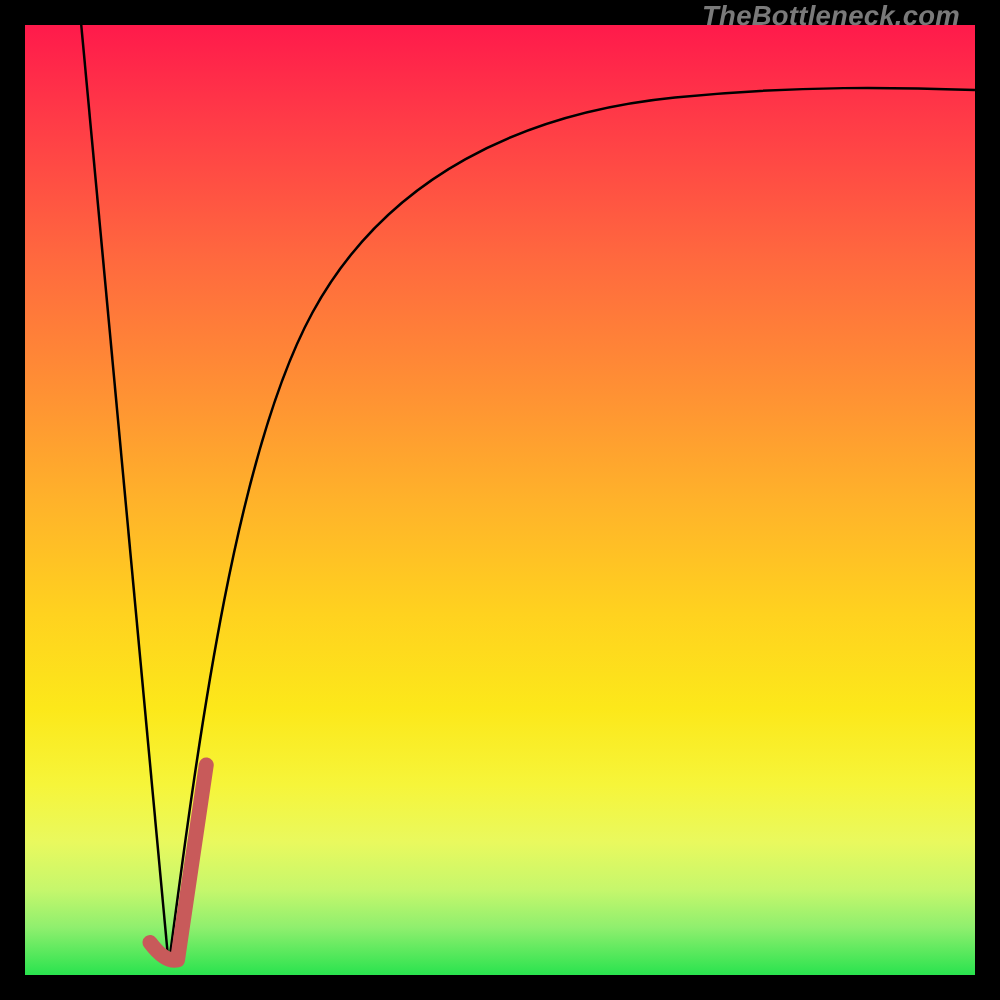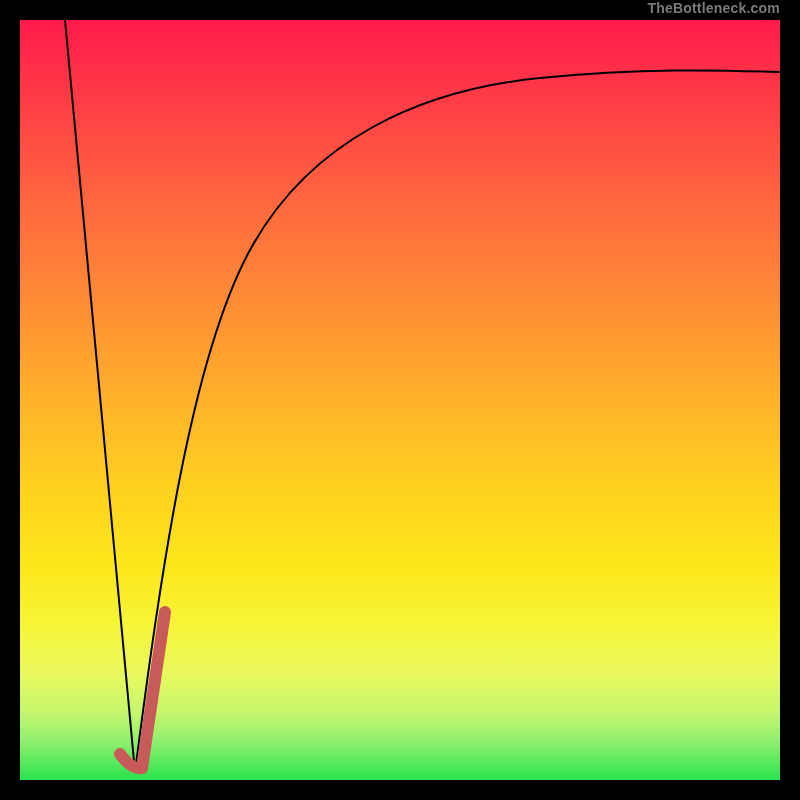--- a/index.html
+++ b/index.html
@@ -37,27 +37,28 @@
       #f6f53a 80%,
       #e9f95e 86%,
       #c6f76c 91%,
       #8fef6e 95%,
       #29e34e 100%
     );
   }
   .watermark {
     position: absolute;
     top: 0px;
-    right: 20px;
+    right: 32px;
     font-family: Arial, Helvetica, sans-serif;
-    font-size: 14px;
+    font-size: 22px;
     font-weight: 600;
     color: #7a7a7a;
     letter-spacing: 0.2px;
     user-select: none;
+    font-style: italic;
   }
   svg.curves {
     position: absolute;
     left: 20px;
     top: 20px;
     width: 760px;
     height: 760px;
     overflow: visible;
   }
 </style>

